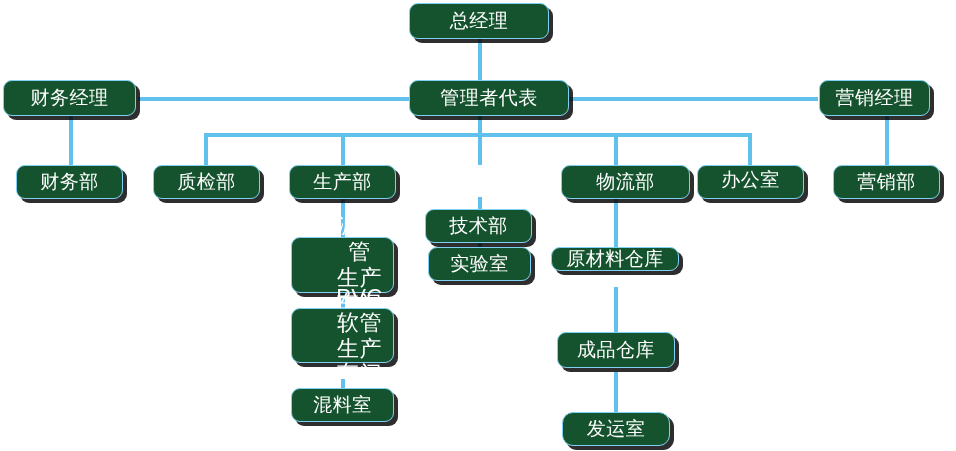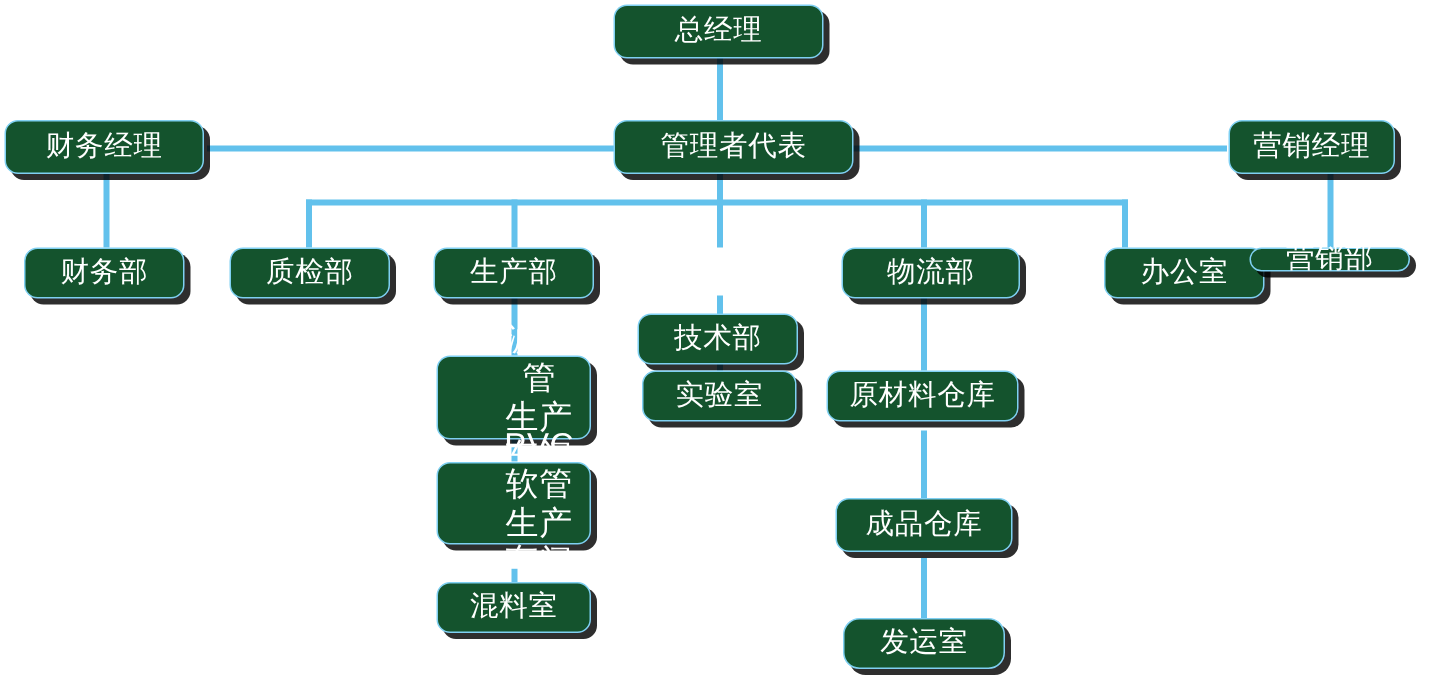--- a/index.html
+++ b/index.html
@@ -82,28 +82,28 @@
   <div class="node" style="left:409px; top:3px; width:140px; height:36px;">总经理</div>
 
   <div class="node" style="left:3px; top:80px; width:133px; height:36px;">财务经理</div>
   <div class="node" style="left:409px; top:80px; width:160px; height:36px;">管理者代表</div>
   <div class="node" style="left:819px; top:80px; width:111px; height:36px;">营销经理</div>
 
   <div class="node" style="left:16px; top:165px; width:107px; height:34px;">财务部</div>
   <div class="node" style="left:153px; top:165px; width:107px; height:34px;">质检部</div>
   <div class="node" style="left:289px; top:165px; width:107px; height:34px;">生产部</div>
   <div class="node" style="left:425px; top:165px; width:107px; height:34px;margin-top:44px;">技术部</div>
-  <div class="node" style="left:561px; top:165px; width:119px; height:34px;">物流部</div>
-  <div class="node" style="left:736px; top:165px; width:107px; height:34px;">办公室</div>
-  <div class="node" style="left:833px; top:165px; width:107px; height:16px;">营销部</div>
+  <div class="node" style="left:561px; top:165px; width:129px; height:34px;">物流部</div>
+  <div class="node" style="left:697px; top:165px; width:107px; height:34px;font-family:Liberation Mono, monospace;">办公室</div>
+  <div class="node" style="left:833px; top:165px; width:107px; height:34px;">营销部</div>
 
   <div class="node two-line" style="left:291px; top:237px; width:103px; height:56px;">波纹管
 生产车间</div>
   <div class="node" style="left:428px; top:247px; width:103px; height:34px;">实验室</div>
-  <div class="node" style="left:551px; top:247px; width:128px; height:34px;">原材料仓库</div>
+  <div class="node" style="left:551px; top:247px; width:128px; height:24px;">原材料仓库</div>
 
   <div class="node two-line" style="left:291px; top:308px; width:103px; height:55px;">PVC软管
 生产车间</div>
   <div class="node" style="left:557px; top:332px; width:118px; height:36px;">成品仓库</div>
 
   <div class="node" style="left:291px; top:388px; width:103px; height:34px;">混料室</div>
   <div class="node" style="left:562px; top:412px; width:108px; height:34px;border-radius:11px;">发运室</div>
 
 </div>
 

